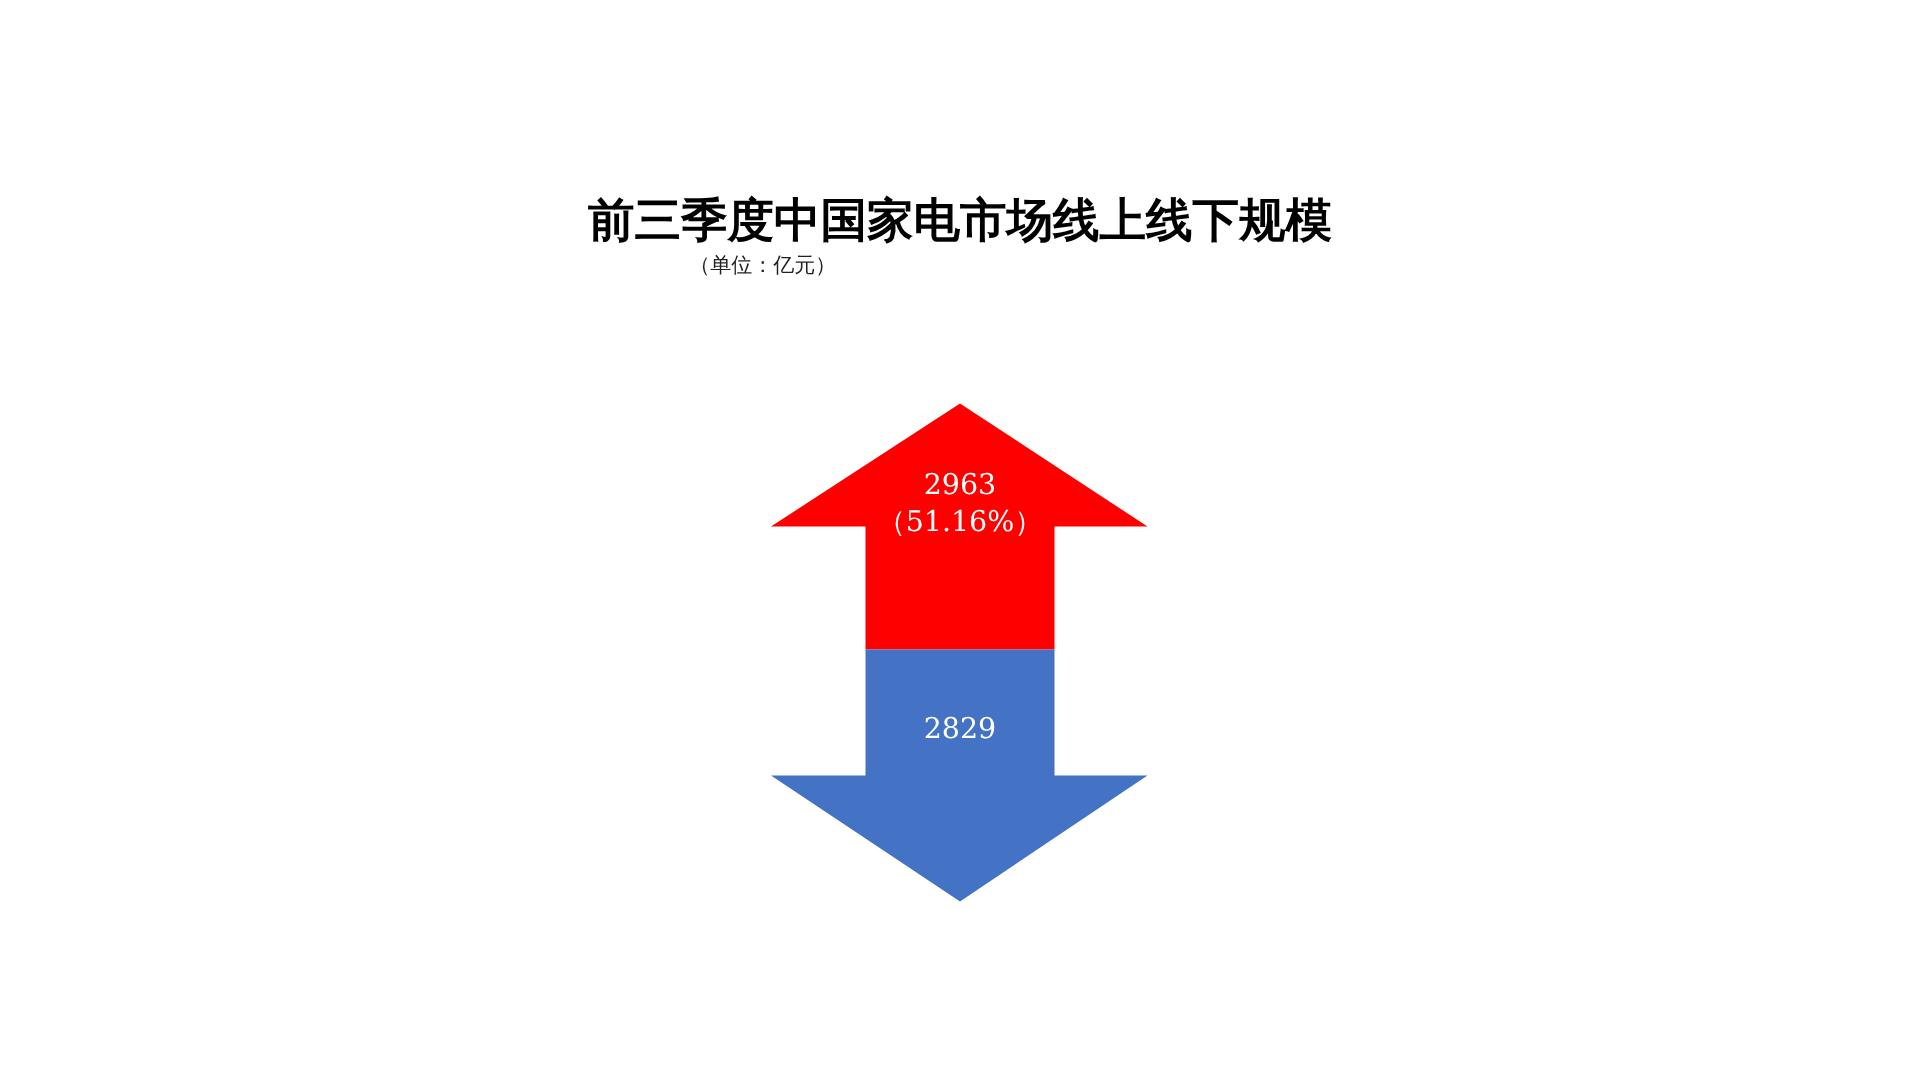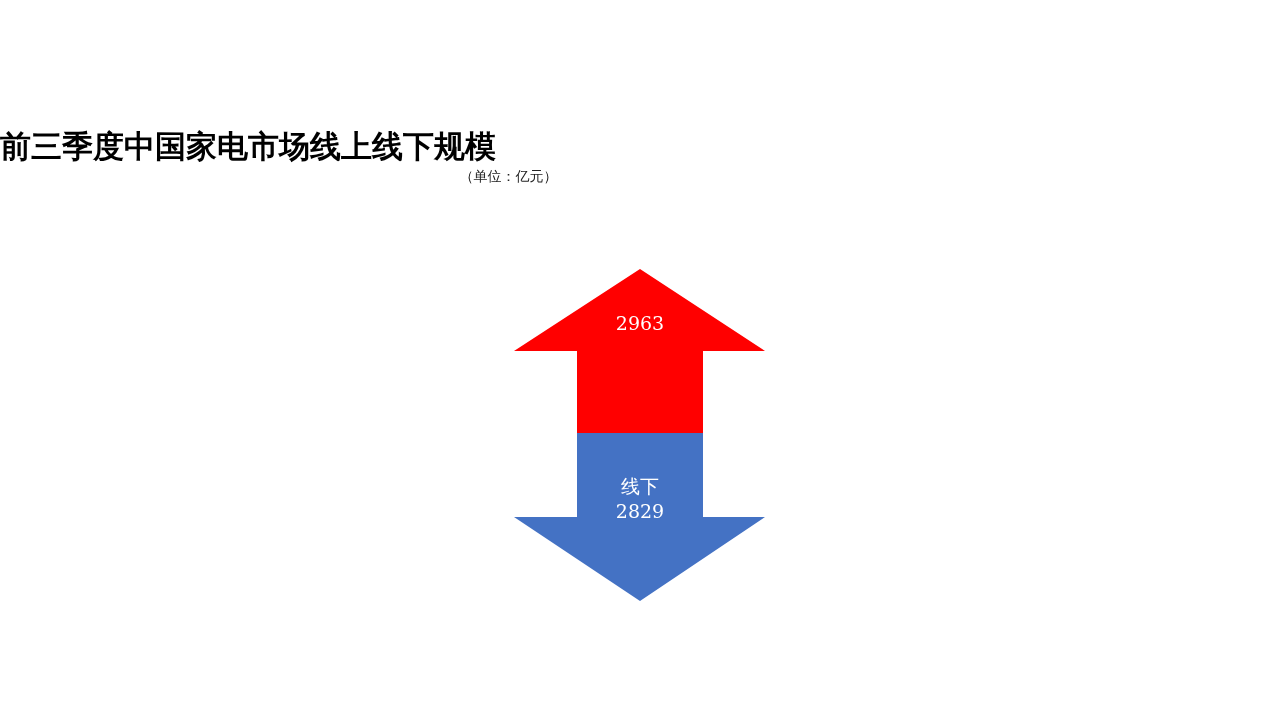--- a/index.html
+++ b/index.html
@@ -1,18 +1,18 @@
 <!DOCTYPE html>
 <html><head>
 <meta charset="utf-8">
 <style>
   html, body { margin:0; padding:0; background:#ffffff; }
   body { width:1280px; height:720px; position:relative; overflow:hidden; }
   .title {
-    position:absolute; left:0; top:126px; width:1280px; text-align:left;
+    position:absolute; left:0; top:126px; width:1280px; text-align:center;
     font-family:"DejaVu Serif", "Liberation Serif", serif; font-weight:bold;
     font-size:31px; color:#000; letter-spacing:0px;
   }
   .subtitle {
     position:absolute; left:0; top:168px; width:1017px; text-align:center;
     font-family:"DejaVu Sans", "Liberation Sans", sans-serif; font-size:14px; color:#222;
   }
   svg.arrows { position:absolute; left:0; top:0; }
   .lbl {
     position:absolute; width:200px; text-align:center; color:#fff;
@@ -26,18 +26,18 @@
 <div class="title">前三季度中国家电市场线上线下规模</div>
 <div class="subtitle">（单位：亿元）</div>
 
 <svg class="arrows" width="1280" height="720">
   <polygon points="640,269 765,351 703,351 703,433 577,433 577,351 514,351" fill="#FF0000"></polygon>
   <polygon points="577,433 703,433 703,517 765,517 640,601 514,517 577,517" fill="#4472C4"></polygon>
 </svg>
 
 <div class="lbl" style="left:540px; top:311px;">
   <div>2963</div>
+  <div>（51.16%）</div>
 </div>
 
 <div class="lbl" style="left:540px; top:474px;">
-  <div>线下</div>
   <div>2829</div>
 </div>
 
 </body></html>

